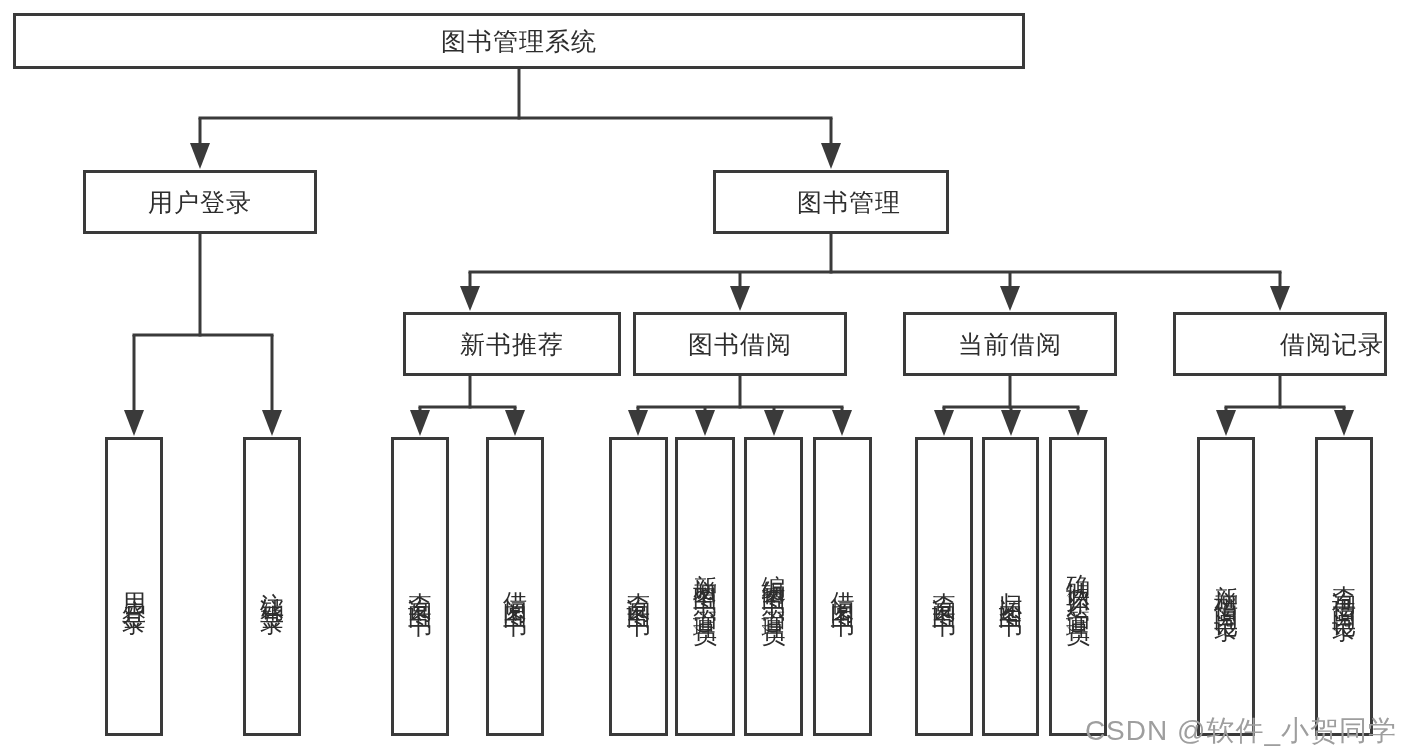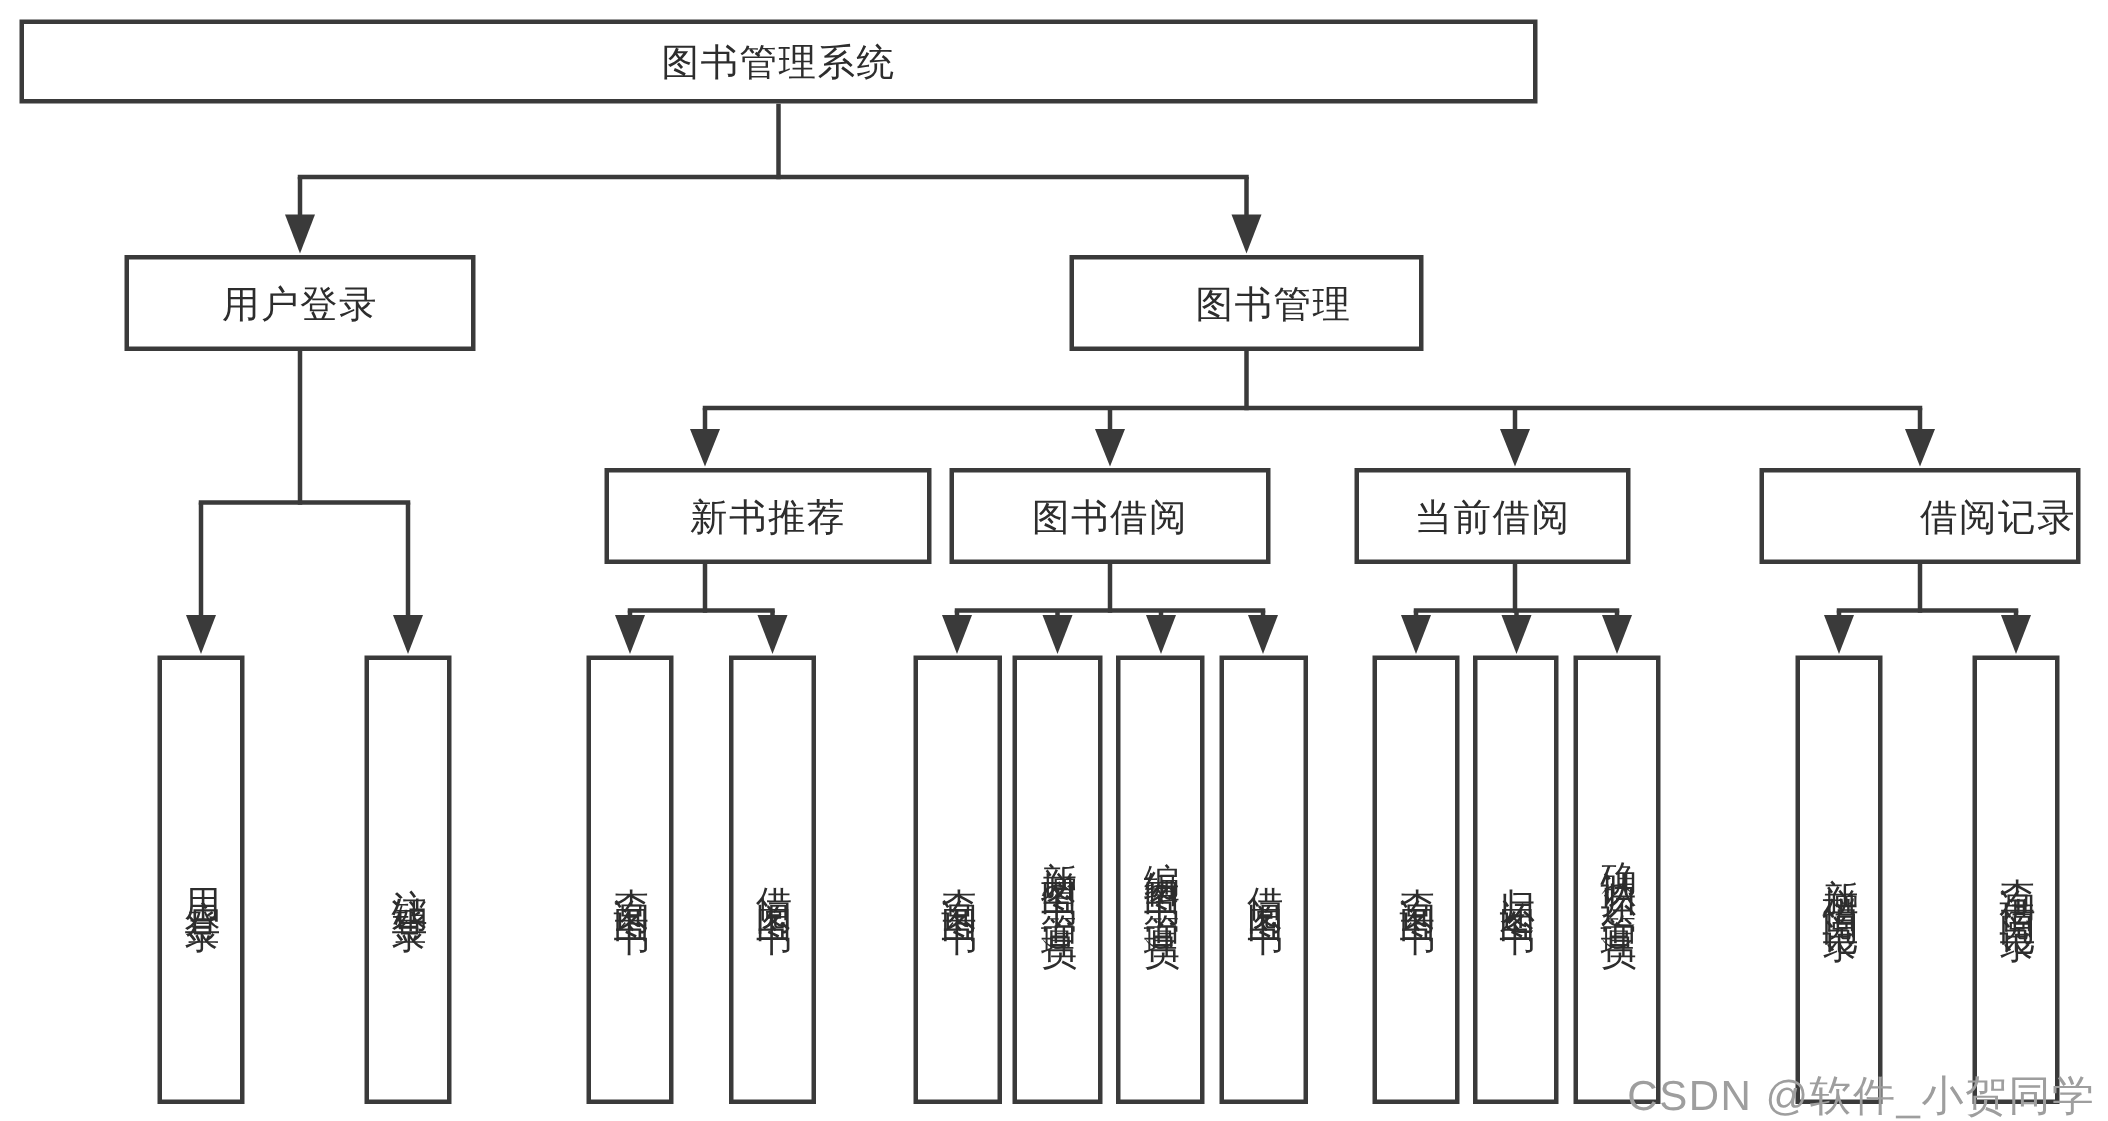--- a/index.html
+++ b/index.html
@@ -129,21 +129,21 @@
   <div class="box" style="left:713px;top:170px;width:236px;height:64px;padding-left:36px;">
     <span>图书管理</span>
   </div>
 
   <div class="box" style="left:363px;top:312px;width:218px;height:64px;margin-left:40px;">
     <span>新书推荐</span>
   </div>
   <div class="box" style="left:633px;top:312px;width:214px;height:64px;">
     <span>图书借阅</span>
   </div>
-  <div class="box" style="left:903px;top:312px;width:184px;height:64px;">
+  <div class="box" style="left:903px;top:312px;width:214px;height:64px;">
     <span>当前借阅</span>
   </div>
   <div class="box" style="left:1173px;top:312px;width:214px;height:64px;justify-content:flex-end;">
     <span>借阅记录</span>
   </div>
 
   <div class="box leaf" style="left:105px;width:58px;">
     <span class="vtext">用户登录</span>
   </div>
   <div class="box leaf" style="left:243px;width:58px;">

